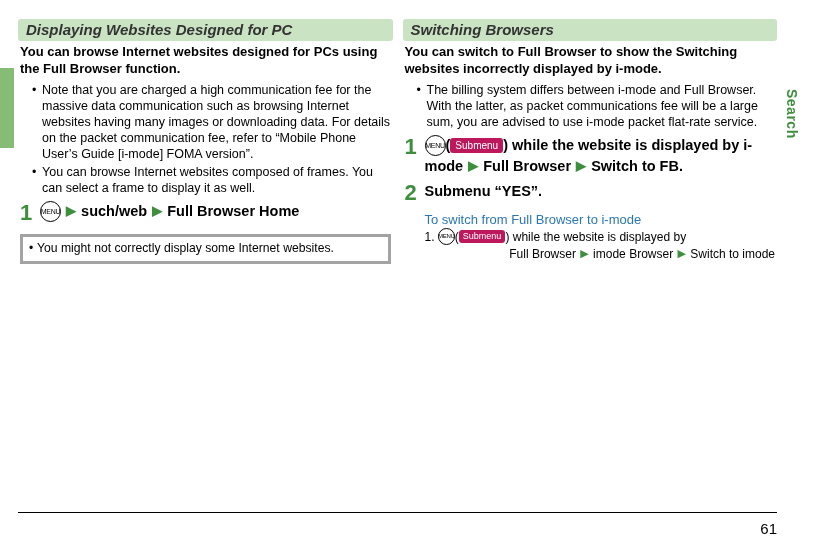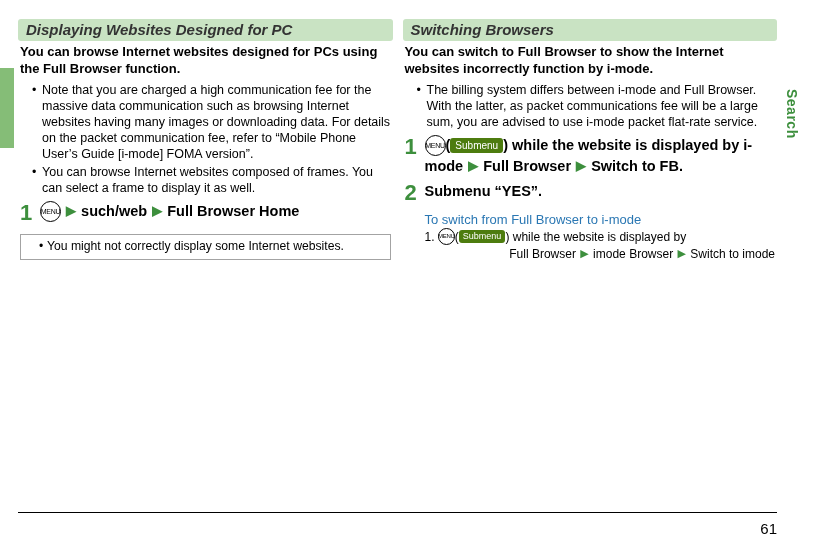--- a/index.html
+++ b/index.html
@@ -88,21 +88,21 @@
       position: relative;
       top: -1px;
     }
     .menu-icon.small {
       width: 17px; height: 17px; font-size: 6px; top: -1px; border-width:1.3px;
     }
     .submenu-pill {
       display: inline-flex;
       align-items: center;
       justify-content: center;
-      background: #4d7c0f;
+      background: #be185d;
       color: #fff;
       border-radius: 3px;
       font-size: 10px;
       font-weight: normal;
       padding: 1px 5px;
       height: 15px;
       vertical-align: middle;
       position: relative;
       top: -1px;
     }
@@ -118,22 +118,22 @@
       position: relative;
       top: -1px;
     }
     .arrow.small { font-size: 11px; }
     .sub-bullets {
       padding: 2px 2px 6px 24px;
       font-size: 12px;
       line-height: 1.3;
     }
     .note-box {
-      border: 1px solid #a3a3a3;
-      padding: 4px 18px;
+      border: 3px solid #a3a3a3;
+      padding: 4px 6px;
       font-size: 12.2px;
       margin: 8px 2px 0 2px;
     }
     .note-box .bullet-item { padding-left: 8px; }
     .subhead {
       color: #2a77b3;
       font-weight: normal;
       font-size: 13px;
       padding: 6px 0 2px 22px;
     }
@@ -210,21 +210,21 @@
       </div>
     </div>
 
     <div class="note-box">
       <div class="bullet-item">You might not correctly display some Internet websites.</div>
     </div>
   </div>
 
   <div class="col">
     <div class="section-header">Switching Browsers</div>
-    <div class="intro">You can switch to Full Browser to show the Internet websites incorrectly function by i-mode.</div>
+    <div class="intro">You can switch to Full Browser to show the Switching websites incorrectly displayed by i-mode.</div>
     <div class="bullet-list">
       <div class="bullet-item">The billing system differs between i-mode and Full Browser. With the latter, as packet communications fee will be a large sum, you are advised to use i-mode packet flat-rate service.</div>
     </div>
 
     <div class="step">
       <div class="step-num">1</div>
       <div class="step-body">
         <span class="menu-icon">MENU</span><span>(</span><span class="submenu-pill">Submenu</span><span>)</span><span> while the website is displayed by i-mode</span>
         <span class="arrow">▶</span>
         <span>Full Browser</span>

